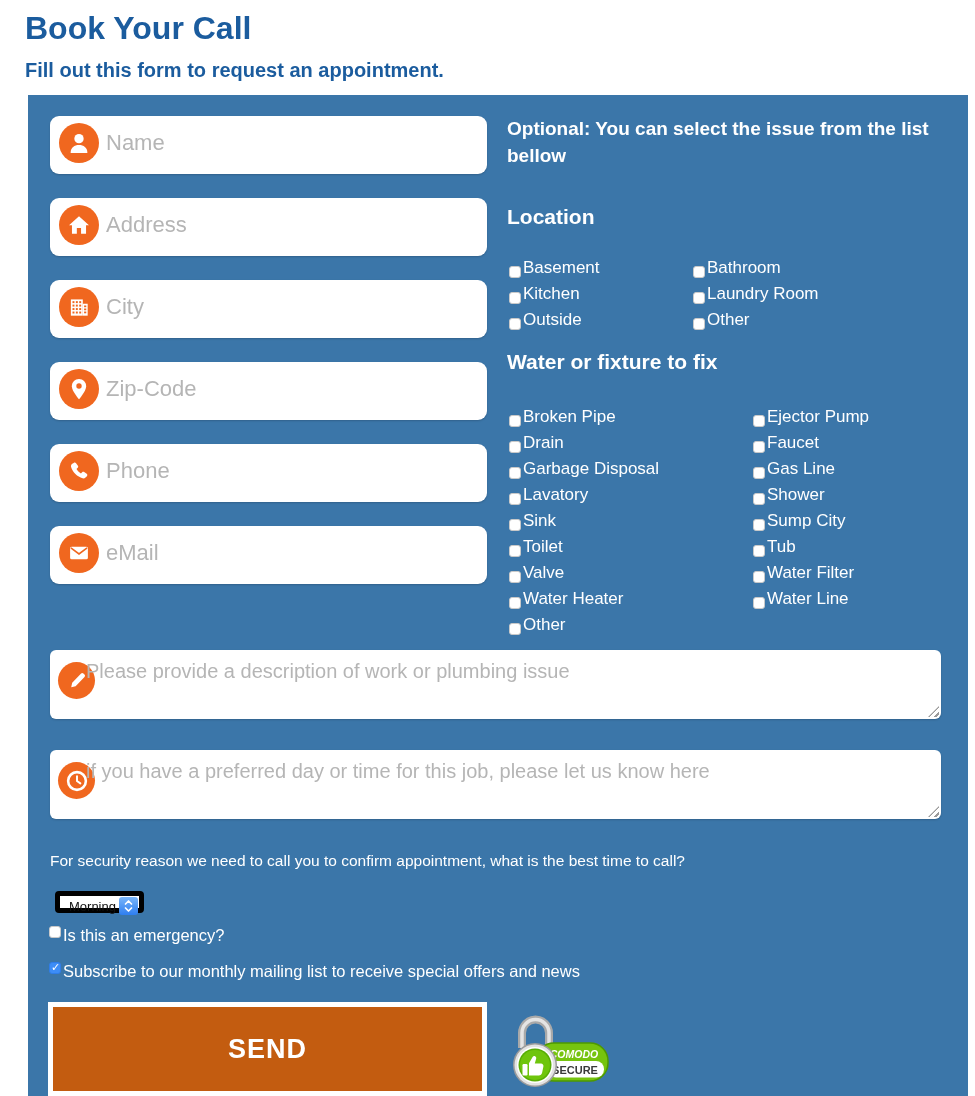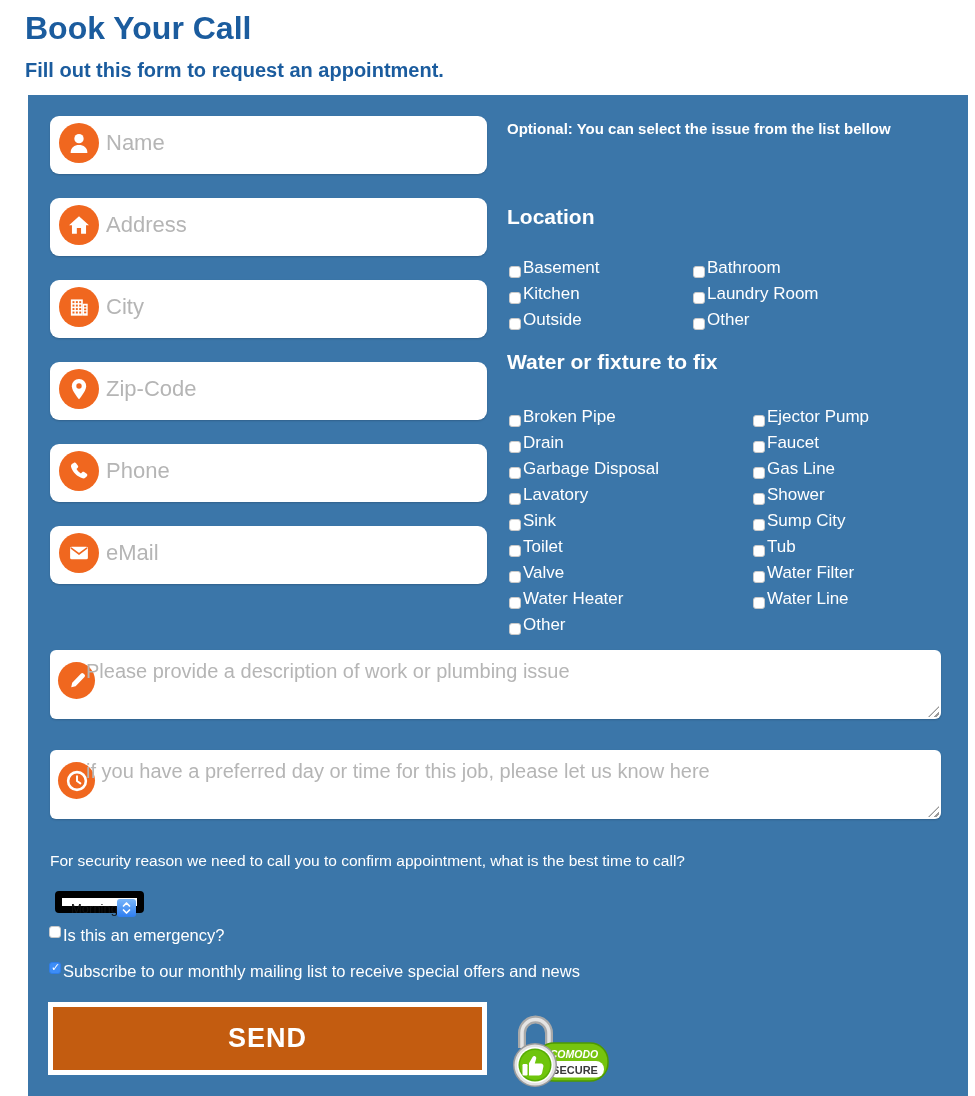--- a/index.html
+++ b/index.html
@@ -16,21 +16,21 @@
   .field { position:absolute; left:22px; width:437px; height:58px; background:#fff;
     border-radius:9px; box-shadow:0 1px 2px rgba(0,0,0,.18); }
   .icircle { position:absolute; left:9px; top:7px; width:40px; height:40px; border-radius:50%;
     background:#f0671f; display:flex; align-items:center; justify-content:center; }
   .field input { position:absolute; left:56px; top:0; width:372px; height:54px; border:none; outline:none;
     background:transparent; font-size:22px; font-weight:300; color:#555;
     font-family:"Liberation Sans","DejaVu Sans",sans-serif; }
   input::placeholder, textarea::placeholder { color:#b5b5b5; font-weight:300; opacity:1; }
 
   
-  .optional-heading { position:absolute; left:479px; top:20px; width:450px; font-size:15px;
+  .optional-heading { position:absolute; left:479px; top:20px; width:450px; font-size:19px;
     font-weight:700; color:#fff; line-height:27px; }
   .sec-heading { position:absolute; font-size:21px; font-weight:700; color:#fff; }
   .cb-col { position:absolute; }
   .cbrow { display:flex; align-items:flex-end; height:26px; cursor:default; }
   .cb { flex:0 0 auto; width:12px; height:12px; background:#fff; border:1px solid #c9c9c9;
     border-radius:3px; margin-right:2px; position:relative; }
   .cb.checked { background:#3d8df6; border-color:#2f7de8; }
   .cb.checked::after { content:"\2713"; position:absolute; left:1px; top:-2px; color:#fff; font-size:11px; font-weight:700; }
   .cb-label { font-size:17px; color:#fff; }
 
@@ -41,28 +41,28 @@
   .ta textarea { position:absolute; left:36px; top:10px; width:820px; height:50px; border:none; outline:none;
     resize:none; background:transparent; font-size:20px; font-weight:300; color:#555;
     font-family:"Liberation Sans","DejaVu Sans",sans-serif; overflow:hidden; }
   .grip { position:absolute; right:2px; bottom:2px; width:11px; height:11px;
     background:repeating-linear-gradient(135deg, transparent 0 3px, #9a9a9a 3px 4.5px);
     clip-path:polygon(100% 0, 100% 100%, 0 100%); }
 
   
   .security-text { position:absolute; left:22px; top:757px; font-size:15.5px; color:#fff; }
   .sel { position:absolute; left:27px; top:796px; width:89px; height:22px; background:#fff;
-    border:7px solid #000000; border-radius:4px; cursor:default; }
+    border:5px solid #000000; border-radius:4px; cursor:default; }
   .sel-text { position:absolute; left:9px; top:3px; font-size:13px; color:#111; }
   .sel-stepper { position:absolute; right:1px; top:1px; width:19px; height:18px; border-radius:3px;
     background:linear-gradient(#79b6fa,#2e7ef0); display:flex; align-items:center; justify-content:center; }
   .bottom-cbrow { position:absolute; display:flex; align-items:flex-start; }
   .bottom-cbrow .cb-label { font-size:16.5px; }
 
-  .send-btn { position:absolute; left:20px; top:907px; width:439px; height:73px;
+  .send-btn { position:absolute; left:20px; top:907px; width:439px; height:94px;
     background:#c35c10; border:5px solid #ffffff; color:#fff; font-size:27px; font-weight:700;
     letter-spacing:1px; font-family:"Liberation Sans","DejaVu Sans",sans-serif; cursor:pointer; }
 
   .badge { position:absolute; left:478px; top:915px; width:104px; height:84px; }
 </style>
 </head>
 <body>
 
 <div class="page">
 

